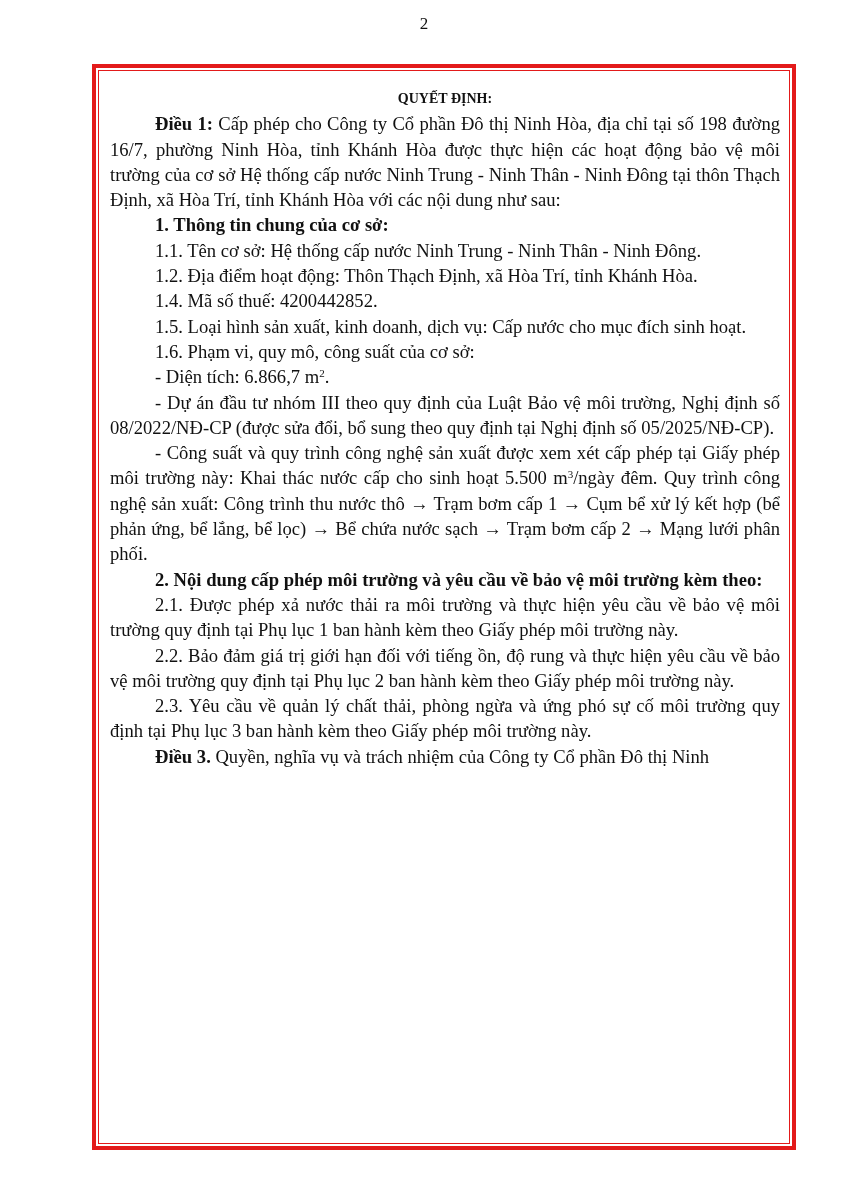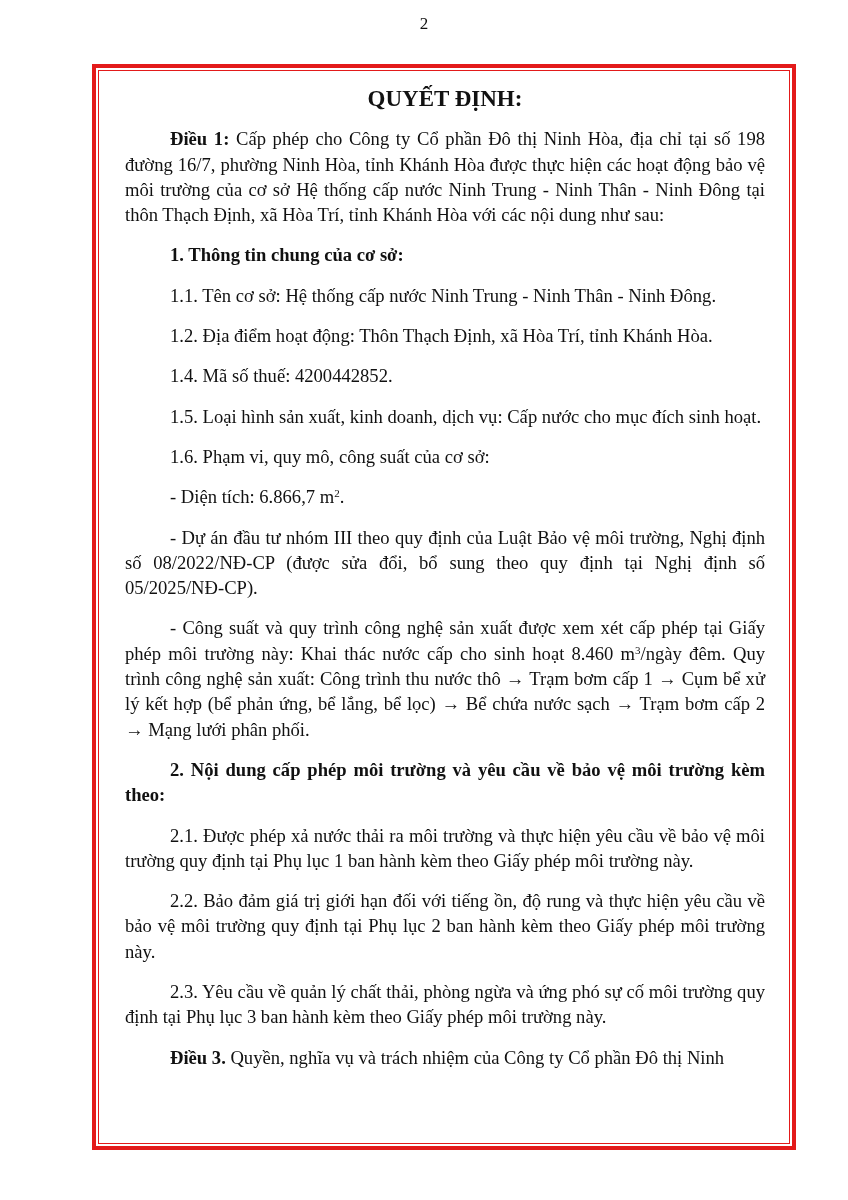--- a/index.html
+++ b/index.html
@@ -6,22 +6,22 @@
   body { width: 848px; height: 1200px; position: relative; overflow: hidden;
          font-family: "Liberation Serif", serif; color: #111111; }
   .page-number { position: absolute; top: 14px; left: 0; width: 848px; text-align: center;
                  font-size: 17px; line-height: 20px; }
   .frame-outer { position: absolute; left: 92px; top: 64px; width: 696px; height: 1078px;
                  border: 4px solid #e31a1a; }
   .frame-inner { position: absolute; left: 2px; top: 2px; right: 2px; bottom: 2px;
                  border: 1px solid #e31a1a; }
   .content { position: absolute; left: 14px; right: 12px; top: 18px;
              font-size: 18.6px; line-height: 25.3px; text-align: justify; }
-  .title { text-align: center; font-weight: bold; font-size: 23px; margin: 0 0 0 0; }
-  p { margin: 15px; }
+  .title { text-align: center; font-weight: bold; font-size: 14px; margin: 0 0 0 0; }
+  p { margin: 0; }
   .indent { text-indent: 45px; }
   .bold { font-weight: bold; }
   sup { font-size: 11px; line-height: 0; vertical-align: 6px; }
 </style>
 </head>
 <body>
 
 <div class="page-number">2</div>
 
 <div class="frame-outer">
@@ -32,21 +32,21 @@
     <p class="indent"><span class="bold">Điều 1:</span><span> Cấp phép cho Công ty Cổ phần Đô thị Ninh Hòa, địa chỉ tại số 198 đường 16/7, phường Ninh Hòa, tỉnh Khánh Hòa được thực hiện các hoạt động bảo vệ môi trường của cơ sở Hệ thống cấp nước Ninh Trung - Ninh Thân - Ninh Đông tại thôn Thạch Định, xã Hòa Trí, tỉnh Khánh Hòa với các nội dung như sau:</span></p>
 
     <p class="indent bold">1. Thông tin chung của cơ sở:</p>
     <p class="indent">1.1. Tên cơ sở: Hệ thống cấp nước Ninh Trung - Ninh Thân - Ninh Đông.</p>
     <p class="indent">1.2. Địa điểm hoạt động: Thôn Thạch Định, xã Hòa Trí, tỉnh Khánh Hòa.</p>
     <p class="indent">1.4. Mã số thuế: 4200442852.</p>
     <p class="indent">1.5. Loại hình sản xuất, kinh doanh, dịch vụ: Cấp nước cho mục đích sinh hoạt.</p>
     <p class="indent">1.6. Phạm vi, quy mô, công suất của cơ sở:</p>
     <p class="indent"><span>- Diện tích: 6.866,7 m</span><sup>2</sup><span>.</span></p>
     <p class="indent">- Dự án đầu tư nhóm III theo quy định của Luật Bảo vệ môi trường, Nghị định số 08/2022/NĐ-CP (được sửa đổi, bổ sung theo quy định tại Nghị định số 05/2025/NĐ-CP).</p>
-    <p class="indent"><span>- Công suất và quy trình công nghệ sản xuất được xem xét cấp phép tại Giấy phép môi trường này: Khai thác nước cấp cho sinh hoạt 8.460 m</span><sup>3</sup><span>/ngày đêm. Quy trình công nghệ sản xuất: Công trình thu nước thô → Trạm bơm cấp 1 → Cụm bể xử lý kết hợp (bể phản ứng, bể lắng, bể lọc) → Bể chứa nước sạch → Trạm bơm cấp 2 → Mạng lưới phân phối.</span></p>
+    <p class="indent"><span>- Công suất và quy trình công nghệ sản xuất được xem xét cấp phép tại Giấy phép môi trường này: Khai thác nước cấp cho sinh hoạt 5.500 m</span><sup>3</sup><span>/ngày đêm. Quy trình công nghệ sản xuất: Công trình thu nước thô → Trạm bơm cấp 1 → Cụm bể xử lý kết hợp (bể phản ứng, bể lắng, bể lọc) → Bể chứa nước sạch → Trạm bơm cấp 2 → Mạng lưới phân phối.</span></p>
 
     <p class="indent bold">2. Nội dung cấp phép môi trường và yêu cầu về bảo vệ môi trường kèm theo:</p>
     <p class="indent">2.1. Được phép xả nước thải ra môi trường và thực hiện yêu cầu về bảo vệ môi trường quy định tại Phụ lục 1 ban hành kèm theo Giấy phép môi trường này.</p>
     <p class="indent">2.2. Bảo đảm giá trị giới hạn đối với tiếng ồn, độ rung và thực hiện yêu cầu về bảo vệ môi trường quy định tại Phụ lục 2 ban hành kèm theo Giấy phép môi trường này.</p>
     <p class="indent">2.3. Yêu cầu về quản lý chất thải, phòng ngừa và ứng phó sự cố môi trường quy định tại Phụ lục 3 ban hành kèm theo Giấy phép môi trường này.</p>
 
     <p class="indent"><span class="bold">Điều 3.</span><span> Quyền, nghĩa vụ và trách nhiệm của Công ty Cổ phần Đô thị Ninh</span></p>
   </div>
 </div>
 

